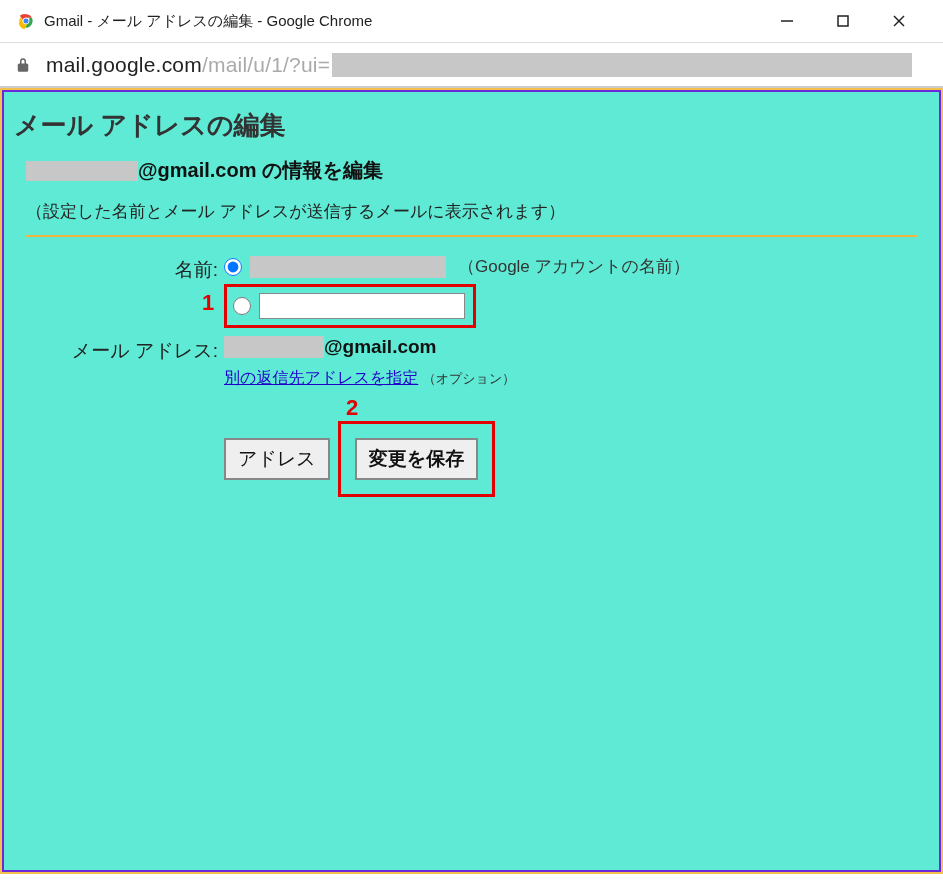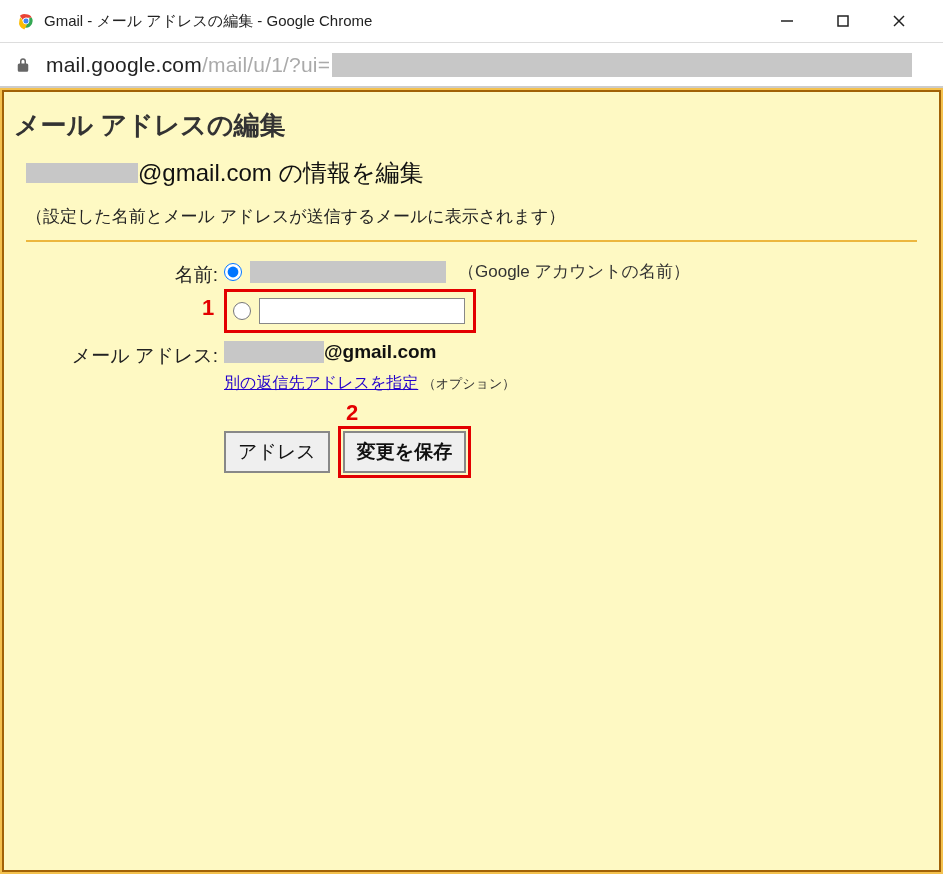--- a/index.html
+++ b/index.html
@@ -17,26 +17,26 @@
     
     .addrbar { height: 45px; background: #fff; border-bottom: 2px solid #ccc; display:flex; align-items:center; padding: 0 10px; }
     .lock-icon { width: 18px; height: 18px; color:#666; margin-right: 14px; margin-left:4px; }
     .lock-icon svg { width:100%; height:100%; }
     .url { font-size: 21px; color:#222; font-weight:400; letter-spacing:0.2px; display:flex; align-items:center; }
     .url .gray { color:#aaa; }
     .url-redact { display:inline-block; width: 580px; height: 24px; background:#c7c7c7; margin-left:2px; }
     
     
     .page { background: #F4C14E; padding: 2px; height: 786px; }
-    .page-inner { background: #fef9c3; height: 100%; border: 2px solid #a16207; }
+    .page-inner { background: #5eead4; height: 100%; border: 2px solid #6d28d9; }
     .page-title { font-size: 26px; font-weight: bold; color: #333; padding: 16px 10px 14px 10px; }
     .content-pad { padding: 0 22px; }
     .content-heading { display:flex; align-items:center; gap:0; }
     .redact1 { width:112px; height:20px; background:#c7c7c7; display:inline-block; }
-    .heading-text { font-size:24px; font-weight:normal; color:#111; }
+    .heading-text { font-size:20px; font-weight:bold; color:#111; }
     .subheading { font-size:17px; color:#232323; margin-top:16px; }
     .hr { height:2px; background: linear-gradient(to bottom,#ECB73F,#ECB73F); margin: 12px 0 14px 0; }
     
     .form-table { display: table; }
     .form-row { display: table-row; }
     .form-label { display: table-cell; text-align: right; vertical-align: top; padding: 6px 6px 6px 0; font-size:19px; color:#222; white-space:nowrap; width:198px; }
     .form-value { display: table-cell; vertical-align: top; padding: 4px 0; }
     
     .name-line1 { display:flex; align-items:center; gap:8px; }
     input[type="radio"] { width:18px; height:18px; }
@@ -54,21 +54,21 @@
     
     .reply-line { margin-top:10px; }
     .reply-link { color:#2200cc; font-size:16px; text-decoration:underline;margin-top:36px; }
     .option-note { color:#333; font-size:13px; }
     
     .btn-row-wrap { position:relative; margin-top:28px; margin-left:198px; }
     .annot-num2 { position:absolute; left:122px; top:-26px; font-size:22px; font-weight:bold; color:#E30000; }
     .btn-row { display:flex; align-items:center; gap:8px; }
     .btn { font-size:19px; padding:6px 12px; background:#efefef; border:2px solid #888; color:#111; cursor:pointer; }
     .btn.primary { font-weight:bold; }
-    .red-box2 { border:3px solid #E30000; padding:2px; display:inline-block; }
+    .red-box2 { border:3px solid #E30000; padding:14px; display:inline-block; }
   </style>
 </head>
 <body>
 
 <div class="titlebar">
   <span class="titlebar-icon">
     <svg viewBox="0 0 48 48">
         <circle cx="24" cy="24" r="22" fill="#fff"></circle>
         <path fill="#EA4335" d="M24 8a16 16 0 0 1 13.86 8H24a8 8 0 0 0-7.6 5.5L9.3 11.2A15.95 15.95 0 0 1 24 8z"></path>
         <path fill="#34A853" d="M40 24a16 16 0 0 1-20.9 15.2l7.3-12.6A8 8 0 0 0 31.6 16H37.9A15.9 15.9 0 0 1 40 24z"></path>

